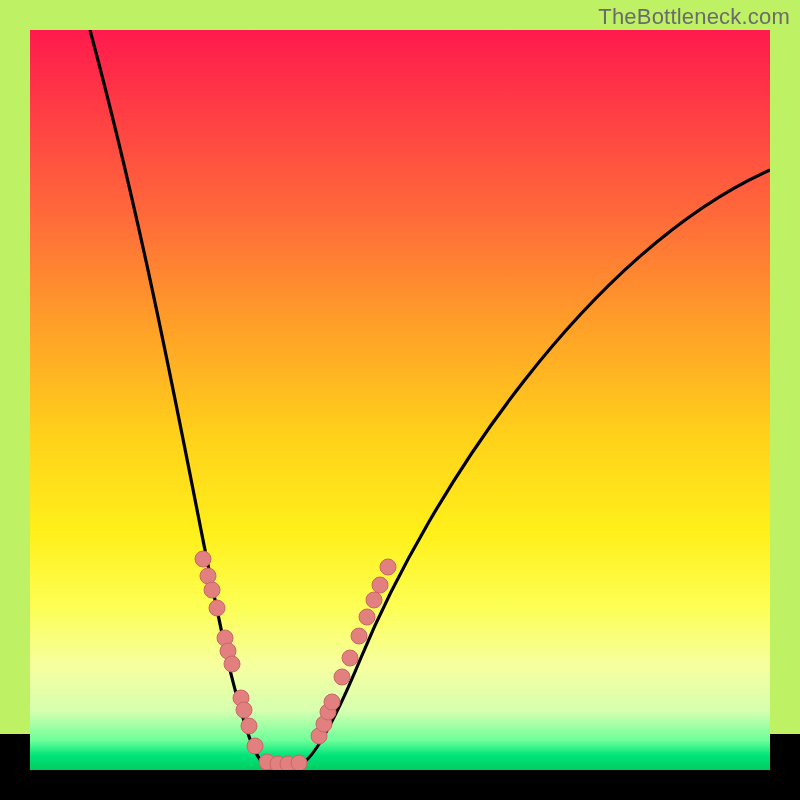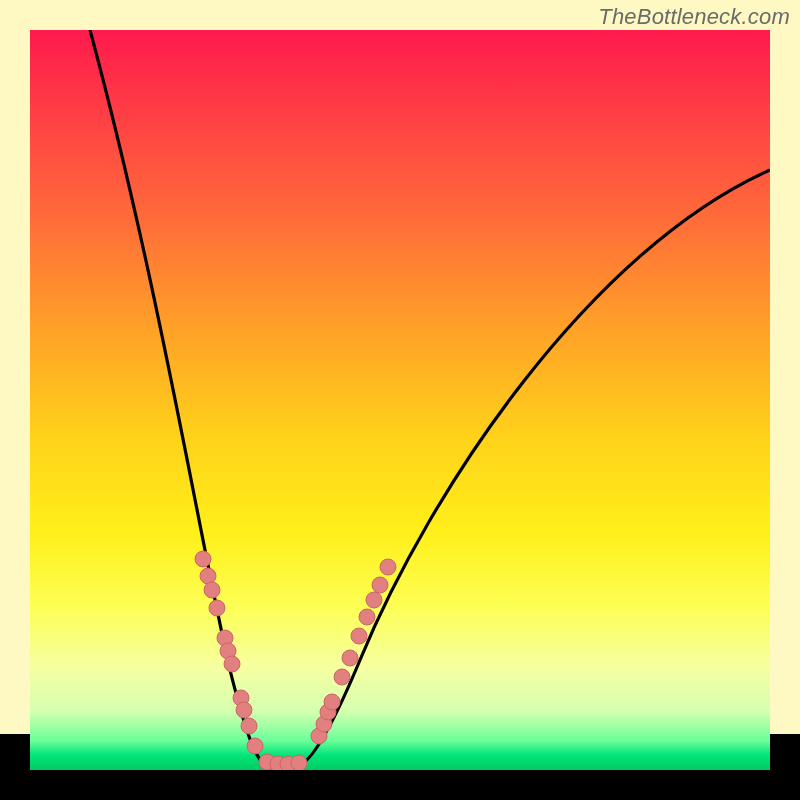--- a/index.html
+++ b/index.html
@@ -8,22 +8,21 @@
     width: 800px;
     height: 800px;
     overflow: hidden;
     background: #000;
     font-family: Arial, Helvetica, sans-serif;
   }
   .stage {
     position: relative;
     width: 800px;
     height: 734px;
-    background: #fef9c3;
-    font-style: italic;
+    background: #bef264;
   }
   .plot {
     position: absolute;
     left: 30px;
     top: 30px;
     width: 740px;
     height: 740px;
     background: linear-gradient(
       to bottom,
       #ff1a4d 0%,

